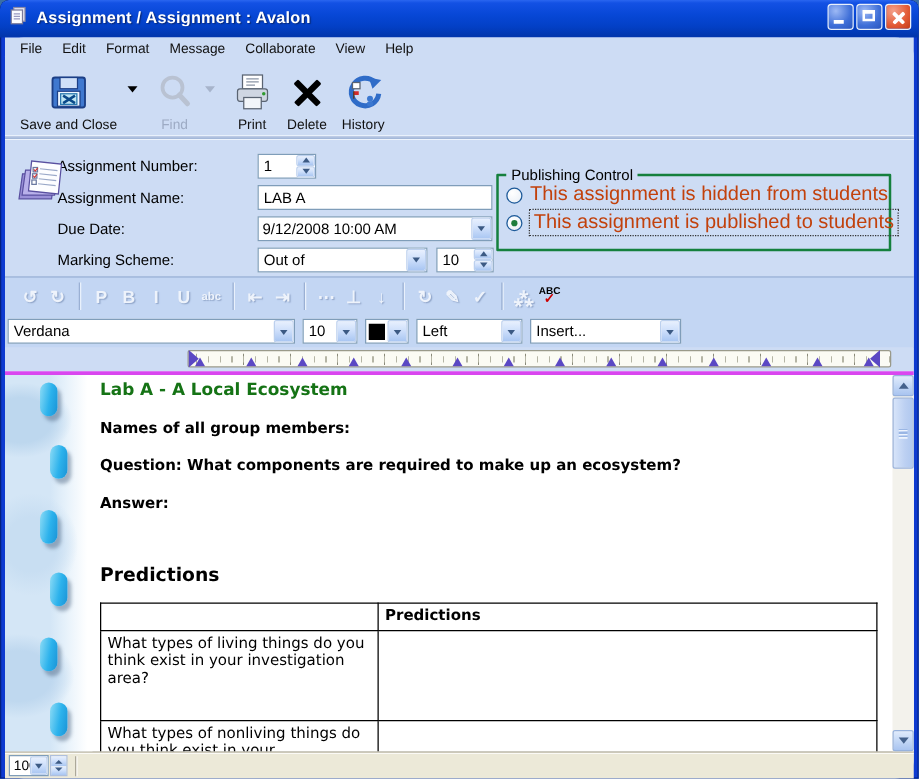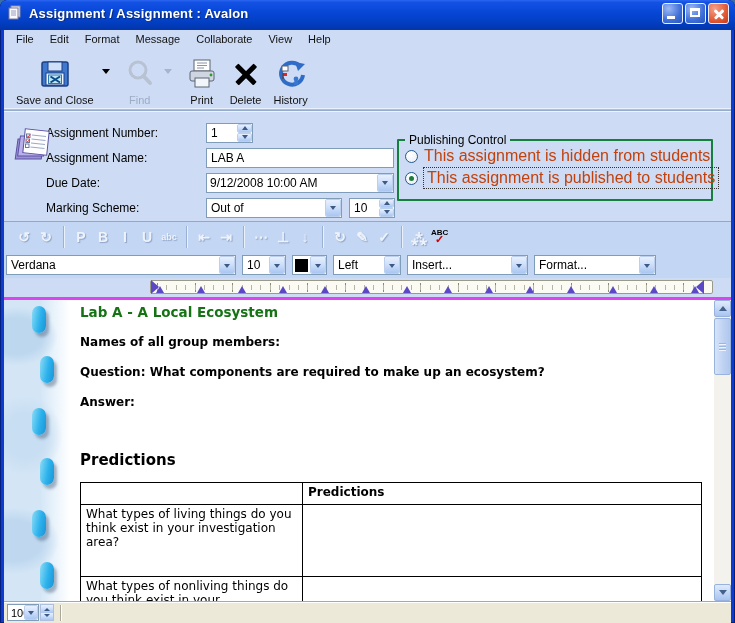--- a/index.html
+++ b/index.html
@@ -103,21 +103,21 @@
   .fmt-sep { width:1px; height:22px; background:#9ab0d4; box-shadow:1px 0 0 #e9f1fc; margin:0 5px; }
   .spell { display:flex; flex-direction:column; align-items:center; line-height:1; cursor:pointer; }
   .spell .abc { font-size:8px; font-weight:bold; color:#000; letter-spacing:0; }
   .spell .chk { font-size:11px; font-weight:bold; color:#cc0000; margin-top:-3px; }
 
   
   .fontbar { height:26px; background:#c3d6f3; display:flex; align-items:center; padding-left:2px; gap:6px; }
   .combo { display:flex; align-items:center; background:#fff; border:1px solid #7f9db9; height:20px;
     font-size:12px; padding-left:4px; color:#000; cursor:pointer; }
   .c-font{ width:230px; } .c-size{ width:44px; } .c-color{ width:35px; padding-left:2px; }
-  .c-align{ width:68px; } .c-insert{ width:121px; } .c-format{ width:122px; }
+  .c-align{ width:85px; } .c-insert{ width:121px; } .c-format{ width:122px; }
   .swatch { width:13px; height:13px; background:#000; flex:none; }
 
   
   .rulerrow { position:relative; height:19px; background:#cddcf4; }
   .ruler { position:absolute; left:146px; top:2px; width:563px; height:14px;
     background-color:#fbfbf4; border:1px solid #9a9a8a; border-radius:2px;
     background-image:
       repeating-linear-gradient(90deg,#b5b5a5 0 1px,transparent 1px 9.4px),
       repeating-linear-gradient(90deg,#8a8a7a 0 1px,transparent 1px 37.6px);
     background-size:100% 5px,100% 9px; background-position:6px center,6px center; background-repeat:no-repeat;
@@ -436,26 +436,20 @@
         <span class="drop">
             <i></i>
           </span>
       </div>
       <div class="combo c-insert">
         <span class="fval">Insert...</span>
         <span class="drop">
             <i></i>
           </span>
       </div>
-      <div class="combo c-format">
-        <span class="fval">Format...</span>
-        <span class="drop">
-            <i></i>
-          </span>
-      </div>
     </div>
 
     <div class="rulerrow">
       <div class="ruler"></div>
       <div class="tabstops">
         <i class="tabstop"></i>
           <i class="tabstop"></i>
           <i class="tabstop"></i>
           <i class="tabstop"></i>
         <i class="tabstop"></i>

